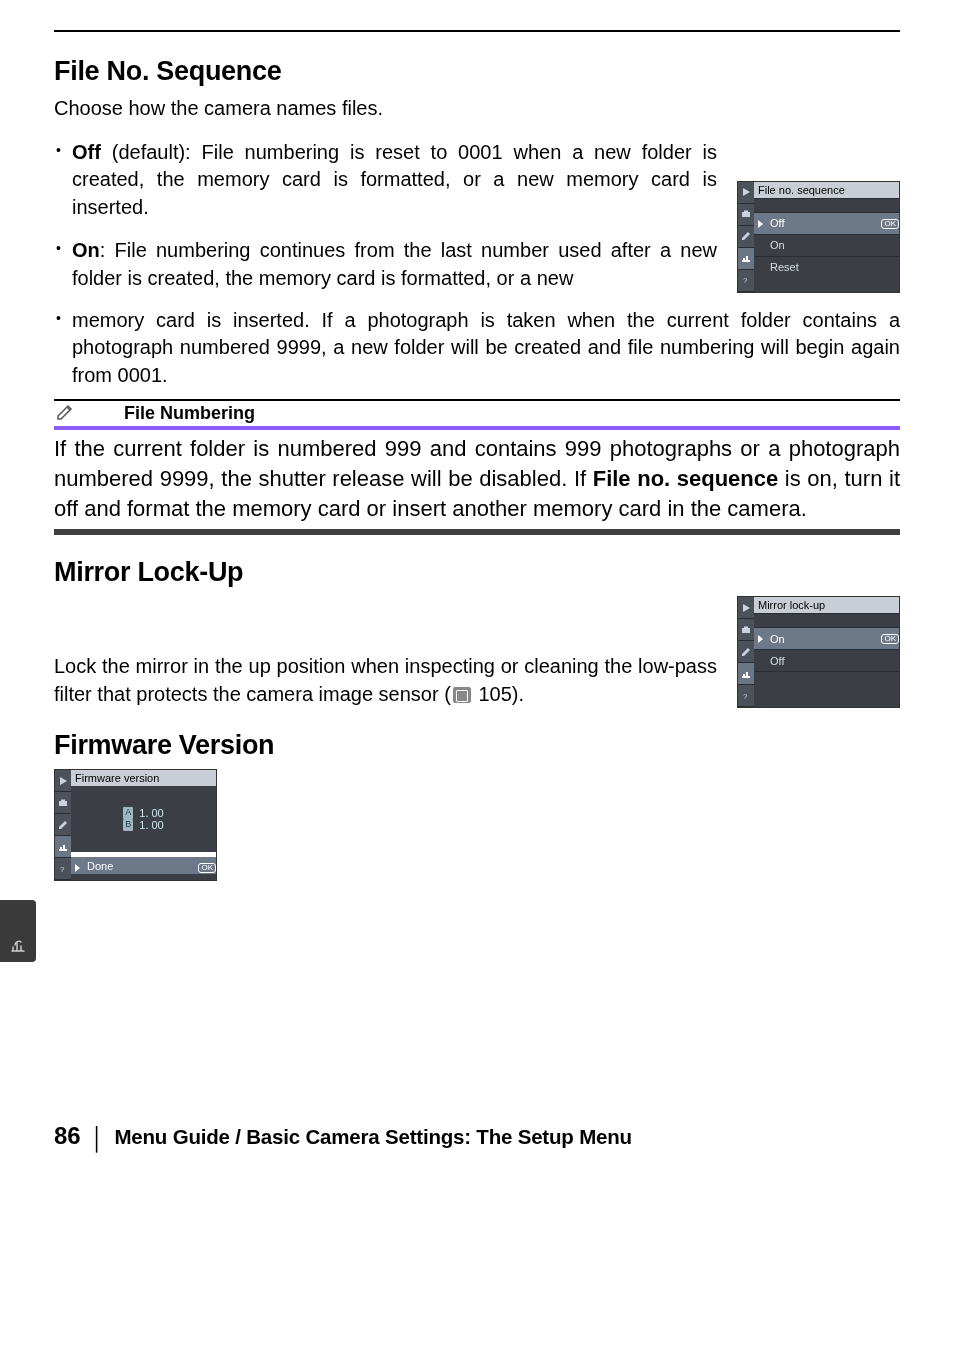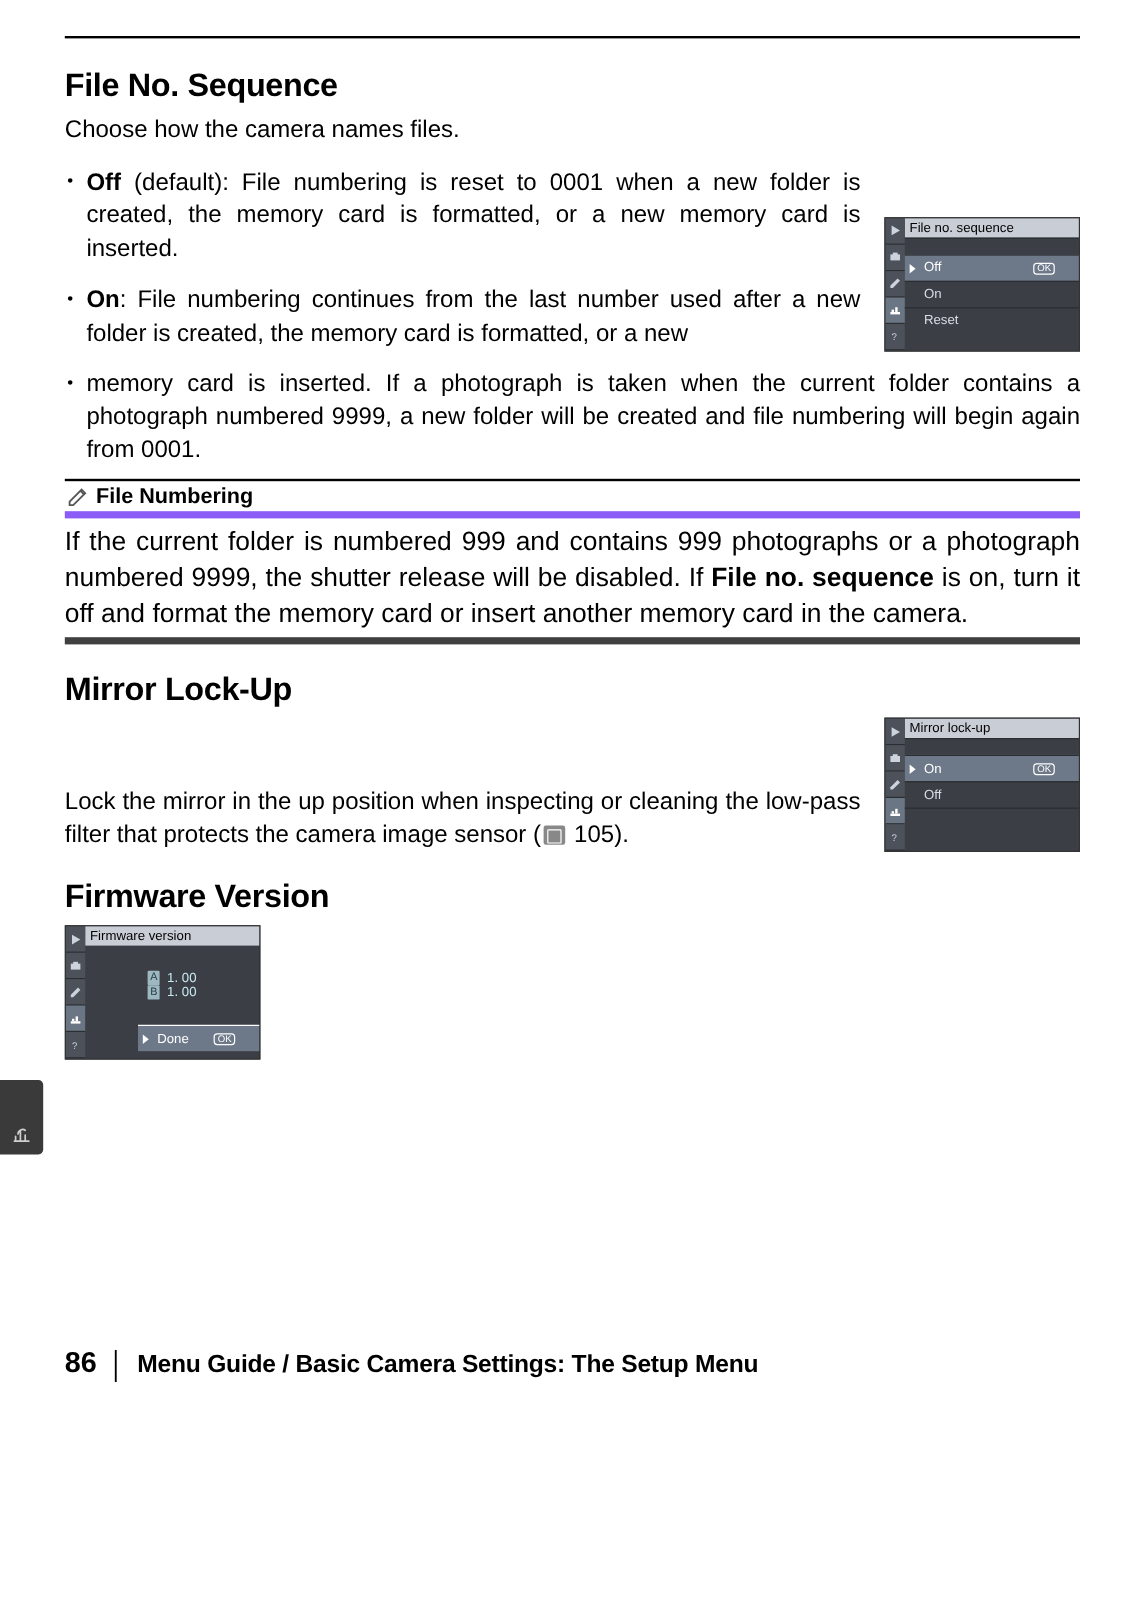--- a/index.html
+++ b/index.html
@@ -11,40 +11,40 @@
   .intro { font-size: 20px; line-height: 1.38; font-weight: 300; }
   .flex-row { display: flex; align-items: flex-end; }
   .flex-col-text { flex: 1 1 auto; padding-right: 20px; }
   .flex-col-lcd { flex: 0 0 auto; width: 163px; }
   ul.opts { list-style: none; padding: 0; margin: 0; }
   ul.opts > li { position: relative; padding-left: 18px; font-size: 20px; line-height: 1.38; text-align: justify; font-weight: 300; margin-top: 16px; }
   ul.opts > li::before { content: "•"; position: absolute; left: 2px; top: 2px; font-size: 14px; }
   .b { font-weight: 700; }
   .full-text { font-size: 20px; line-height: 1.38; text-align: justify; font-weight: 300; }
   .notebox { margin-top: 10px; }
-  .note-head-row { border-top: 2px solid #000; border-bottom: 6px solid #8b5cf6; padding: 2px 0 2px 2px; display: flex; align-items: center; }
+  .note-head-row { border-top: 2px solid #000; border-bottom: 4px solid #8b5cf6; padding: 2px 0 2px 2px; display: flex; align-items: flex-start; gap: 44px; }
   .note-icon { width: 18px; height: 18px; margin-right: 6px; display: inline-flex; align-items: center; justify-content: center; }
   .note-title { font-weight: 700; font-size: 18px; }
   .note-body { font-size: 22px; line-height: 1.35; text-align: justify; font-weight: 300; padding-top: 4px; padding-bottom: 6px; border-bottom: 6px solid #404040; }
   .pgref-icon { display: inline-block; width: 18px; height: 16px; background: #888; border-radius: 2px; vertical-align: -2px; margin: 0 2px; position: relative; }
   .pgref-icon::after { content: ""; position: absolute; left: 3px; top: 3px; width: 10px; height: 10px; border: 1px solid #fff; border-radius: 1px; }
   
   .lcd { width: 163px; border: 1px solid #333; background: #3b3f45; font-family: Arial, sans-serif; }
   .lcd-tabs { float: left; width: 16px; }
   .lcd-tab { width: 16px; height: 22px; border-bottom: 1px solid #2a2d31; background: #4d5159; display: flex; align-items: center; justify-content: center; }
   .lcd-tab.sel { background: #6b7684; }
   .lcd-tab svg { width: 10px; height: 10px; }
   .lcd-main { margin-left: 16px; }
   .lcd-title { background: #c9cdd5; color: #000; font-size: 11px; padding: 2px 4px; height: 16px; line-height: 12px; }
   .lcd-list { }
   .lcd-item { display: flex; align-items: center; height: 22px; font-size: 11px; color: #d8dde6; padding: 0 6px 0 16px; border-top: 1px solid #2a2d31; position: relative; }
   .lcd-item.empty { height: 14px; }
   .lcd-item.sel { background: #6d7888; color: #fff; }
   .lcd-item.sel::before { content: ""; position: absolute; left: 4px; top: 7px; width: 0; height: 0; border-top: 4px solid transparent; border-bottom: 4px solid transparent; border-left: 5px solid #fff; }
-  .lcd-item .ok { position: absolute; right: 20px; font-size: 8px; border: 1px solid #fff; border-radius: 3px; padding: 0 2px; line-height: 8px; height: 10px; top: 6px; }
+  .lcd-item .ok { position: absolute; right: 0; font-size: 8px; border: 1px solid #fff; border-radius: 3px; padding: 0 2px; line-height: 8px; height: 10px; top: 6px; }
   .lcd-center-block { height: 66px; display:flex; flex-direction:column; align-items:center; justify-content:center; color:#c8e8f0; font-size:11px; }
   .lcd-center-block .row { display:flex; gap:6px; }
   .lcd-center-block .tag { background:#9db8c0; color:#2a4048; font-size:9px; padding:0 2px; border-radius:1px; line-height:11px; }
   
   .side-tab { position: absolute; left: 0; top: 900px; width: 36px; height: 62px; background: #3a3a3a; border-radius: 0 4px 4px 0; display: flex; align-items: flex-end; justify-content: center; padding-bottom: 8px; }
   .side-tab svg { width: 18px; height: 18px; }
   
   .footer { position: absolute; left: 54px; right: 54px; bottom: 58px; display: flex; align-items: baseline; }
   .footer .pnum { font-size: 24px; font-weight: 700; }
   .footer .divider { margin: 0 10px; font-size: 22px; color: #000; display:inline-block; transform: translateY(2px); }
@@ -246,21 +246,21 @@
             <div class="lcd-center-block">
               <div class="row">
                   <span class="tag">A</span>
                   <span>1. 00</span>
                 </div>
               <div class="row">
                   <span class="tag">B</span>
                   <span>1. 00</span>
                 </div>
             </div>
-            <div class="lcd-item sel" style="border-top:1px solid #ffffff;background:#6d7888;margin-left:44px;">
+            <div class="lcd-item sel" style="border-top:5px solid #ffffff;background:#6d7888;">
               <span>Done</span>
                 <span class="ok">OK</span>
             </div>
           </div>
           <div style="clear:both"></div>
         </div>
       </div>
     </div>
   </div>
 

